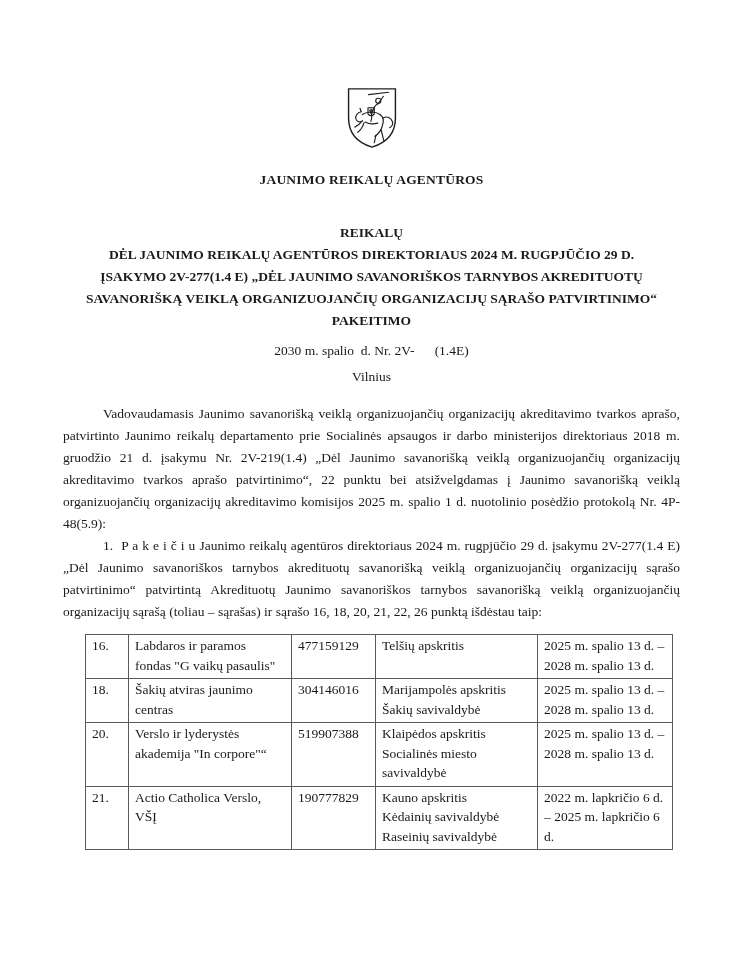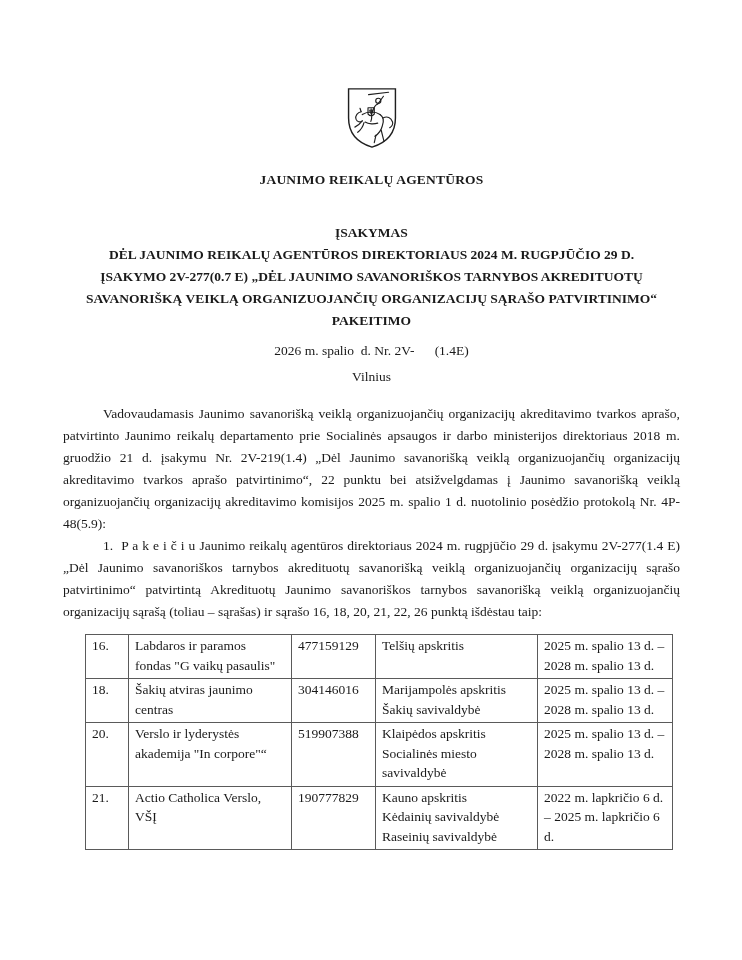--- a/index.html
+++ b/index.html
@@ -121,25 +121,25 @@
         <path d="M48.5,40 v9 M45.5,42.5 h6 M45.5,45.5 h6"></path>
       </g>
     </svg>
   </div>
 
   <div class="org-header">
     <div>JAUNIMO REIKALŲ AGENTŪROS</div>
   </div>
 
   <div class="title-block">
-    <div>ĮSAKYMAS</div>
-    <div class="title-subject">DĖL JAUNIMO REIKALŲ AGENTŪROS DIREKTORIAUS 2024 M. RUGPJŪČIO 29 D. ĮSAKYMO 2V-277(0.7 E) „DĖL JAUNIMO SAVANORIŠKOS TARNYBOS AKREDITUOTŲ SAVANORIŠKĄ VEIKLĄ ORGANIZUOJANČIŲ ORGANIZACIJŲ SĄRAŠO PATVIRTINIMO“ PAKEITIMO</div>
+    <div>REIKALŲ</div>
+    <div class="title-subject">DĖL JAUNIMO REIKALŲ AGENTŪROS DIREKTORIAUS 2024 M. RUGPJŪČIO 29 D. ĮSAKYMO 2V-277(1.4 E) „DĖL JAUNIMO SAVANORIŠKOS TARNYBOS AKREDITUOTŲ SAVANORIŠKĄ VEIKLĄ ORGANIZUOJANČIŲ ORGANIZACIJŲ SĄRAŠO PATVIRTINIMO“ PAKEITIMO</div>
   </div>
 
-  <div class="dateline">2026 m. spalio  d. Nr. 2V-      (1.4E)</div>
+  <div class="dateline">2030 m. spalio  d. Nr. 2V-      (1.4E)</div>
   <div class="city">Vilnius</div>
 
   <div class="body-text">
     <p class="para">Vadovaudamasis Jaunimo savanorišką veiklą organizuojančių organizacijų akreditavimo tvarkos aprašo, patvirtinto Jaunimo reikalų departamento prie Socialinės apsaugos ir darbo ministerijos direktoriaus 2018 m. gruodžio 21 d. įsakymu Nr. 2V-219(1.4) „Dėl Jaunimo savanorišką veiklą organizuojančių organizacijų akreditavimo tvarkos aprašo patvirtinimo“, 22 punktu bei atsižvelgdamas į Jaunimo savanorišką veiklą organizuojančių organizacijų akreditavimo komisijos 2025 m. spalio 1 d. nuotolinio posėdžio protokolą Nr. 4P-48(5.9):</p>
     <p class="para">1.&nbsp;&nbsp;P a k e i č i u Jaunimo reikalų agentūros direktoriaus 2024 m. rugpjūčio 29 d. įsakymu 2V-277(1.4 E) „Dėl Jaunimo savanoriškos tarnybos akredituotų savanorišką veiklą organizuojančių organizacijų sąrašo patvirtinimo“ patvirtintą Akredituotų Jaunimo savanoriškos tarnybos savanorišką veiklą organizuojančių organizacijų sąrašą (toliau – sąrašas) ir sąrašo 16, 18, 20, 21, 22, 26 punktą išdėstau taip:</p>
   </div>
 
   <table class="org-table">
     <colgroup>
       <col style="width:43px">

